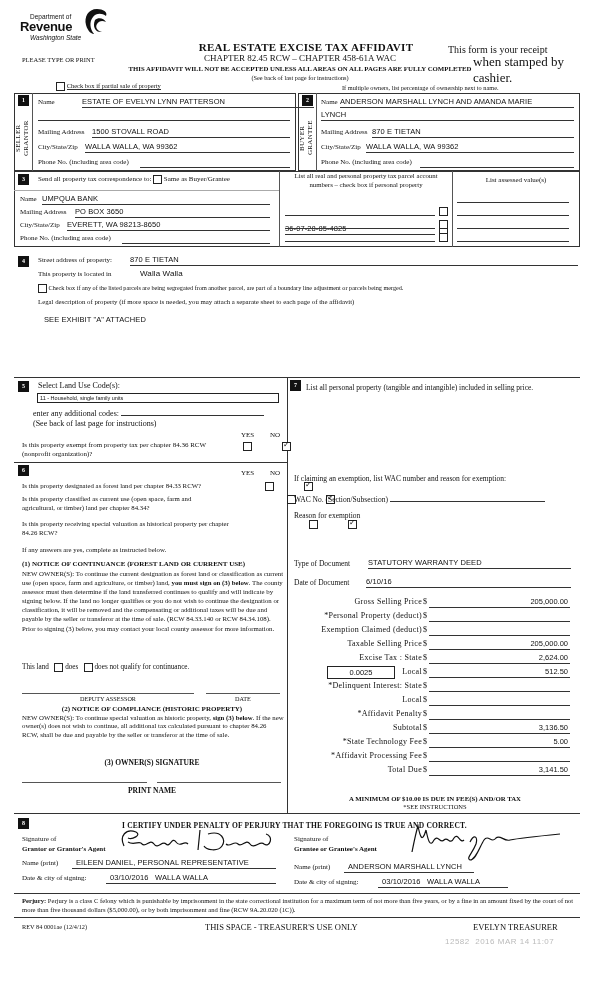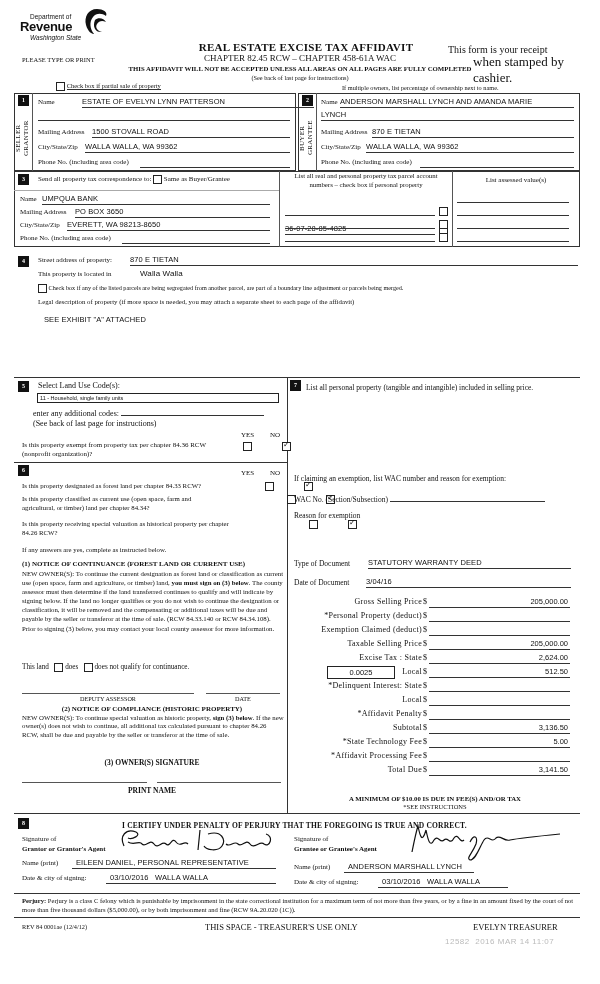--- a/index.html
+++ b/index.html
@@ -221,21 +221,21 @@
   <span class="uline" style="display:inline-block;width:155px;height:9px;"></span>
 </div>
 <div class="abs" style="left:294px;top:511px;font-size:7.5px;">Reason for exemption</div>
 <div class="abs" style="left:294px;top:522px;width:280px;height:28px;"></div>
 
 <div class="abs" style="left:294px;top:559px;font-size:7.5px;white-space:nowrap;">
   <span>Type of Document</span>
 </div>
 <div class="abs fill uline" style="left:368px;top:558px;width:203px;height:11px;">STATUTORY WARRANTY DEED</div>
 <div class="abs" style="left:294px;top:578px;font-size:7.5px;">Date of Document</div>
-<div class="abs fill uline" style="left:366px;top:577px;width:205px;height:11px;">3/04/16</div>
+<div class="abs fill uline" style="left:366px;top:577px;width:205px;height:11px;">6/10/16</div>
 
 <div class="tax-row" style="top:597px;">
   <span class="lbl">Gross Selling Price</span>
   <span class="dollar">$</span>
   <span class="val">205,000.00</span>
 </div>
 <div class="tax-row" style="top:611px;">
   <span class="lbl">*Personal Property (deduct)</span>
   <span class="dollar">$</span>
   <span class="val"></span>

